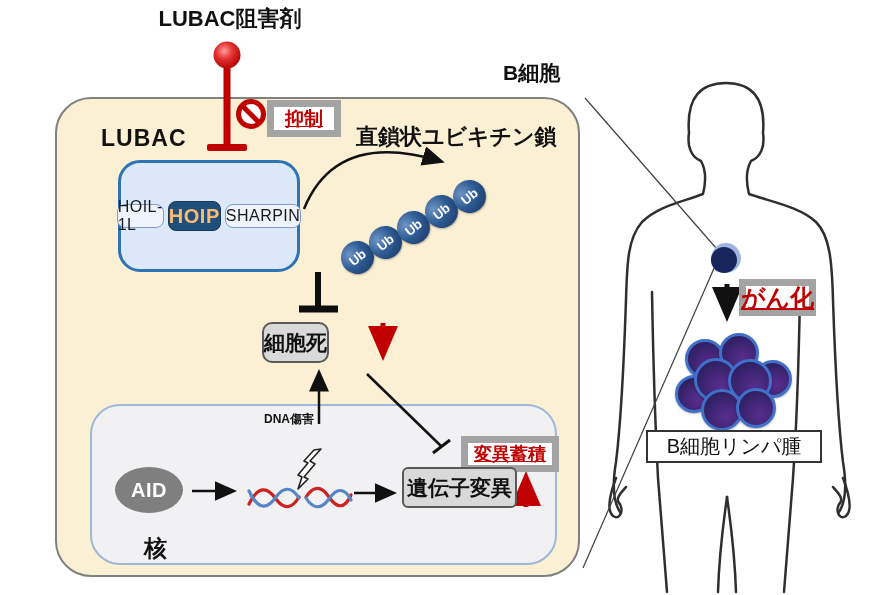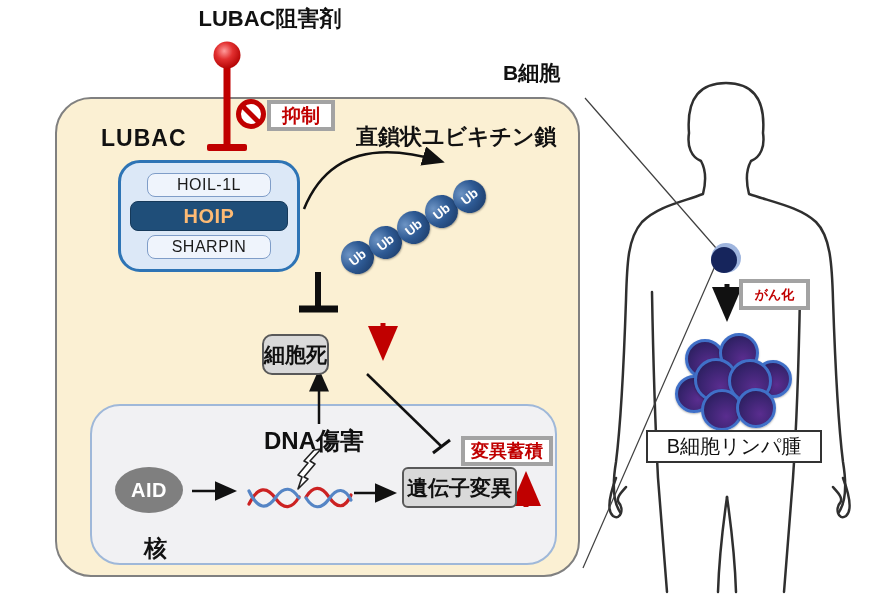--- a/index.html
+++ b/index.html
@@ -14,56 +14,57 @@
     background:#FBF0D3;border:2.5px solid #808080;border-radius:36px;
   }
   .nucleus-box{
     left:90px;top:404px;width:463px;height:157px;
     background:#F1F1F3;border:2px solid #9FB8D9;border-radius:30px;
   }
   
   .complex-box{
     left:118px;top:160px;width:176px;height:106px;
     background:#DCE8F7;border:3px solid #2E74B5;border-radius:22px;
-    display:flex;flex-direction:column;align-items:center;justify-content:center;gap:4px;
+    display:flex;flex-direction:row;align-items:center;justify-content:center;gap:4px;
   }
   .subunit{
     width:122px;height:22px;background:#EFF4FC;border:1.5px solid #7F9DC8;border-radius:8px;
     display:flex;align-items:center;justify-content:center;
     font-size:16px;color:#1a1a1a;letter-spacing:.5px;
   }
   .subunit.hoip{
     width:156px;height:28px;background:#1F4E79;border:1.5px solid #16395a;
     color:#fdba74;font-weight:700;font-size:20px;
   }
   
   .lbl{color:#111;font-weight:700;white-space:nowrap;}
-  .inhibitor-title{left:152px;top:4px;width:156px;text-align:center;font-size:22px;margin-left:40px;}
+  .inhibitor-title{left:152px;top:4px;width:156px;text-align:center;font-size:22px;}
   .lubac-label{left:101px;top:125px;font-size:23px;letter-spacing:1px;}
   .chain-label{left:356px;top:122px;font-size:22px;}
   .bcell-label{left:503px;top:59px;font-size:21px;}
-  .dna-damage-label{left:264px;top:425px;font-size:24px;}
+  .dna-damage-label{left:264px;top:411px;font-size:12px;}
   .kaku-label{left:144px;top:533px;font-size:23px;}
   
   .badge{
-    background:#fff;border:4px solid #a3a3a3;color:#C00000;
+    background:#fff;border:7px solid #a3a3a3;color:#C00000;
     font-weight:700;display:flex;align-items:center;justify-content:center;
     white-space:nowrap;
+    text-decoration:underline;
   }
   .badge.yokusei{left:267px;top:100px;width:60px;height:23px;font-size:19px;}
   .badge.cds{left:337px;top:290px;width:100px;height:23px;font-size:18px;}
   .badge.mut{left:461px;top:436px;width:84px;height:22px;font-size:18px;}
-  .badge.ganka{left:739px;top:279px;width:63px;height:23px;font-size:13px;}
+  .badge.ganka{left:739px;top:279px;width:63px;height:23px;font-size:24px;}
   
   .gray-box{
     background:#D9D9D9;border:2px solid #595959;border-radius:10px;
     display:flex;align-items:center;justify-content:center;
     font-weight:700;font-size:21px;color:#111;
   }
-  .cell-death-box{left:262px;top:334px;width:63px;height:37px;}
+  .cell-death-box{left:262px;top:322px;width:63px;height:37px;}
   .gene-mut-box{left:402px;top:467px;width:111px;height:37px;border-radius:6px;}
   
   .lymphoma-box{
     left:646px;top:430px;width:172px;height:29px;background:#fff;border:2px solid #333;
     display:flex;align-items:center;justify-content:center;font-weight:400;font-size:20px;color:#111;
   }
   
   .aid{
     left:115px;top:467px;width:68px;height:46px;border-radius:50%;
     background:#7F7F7F;color:#fff;font-weight:700;font-size:20px;

